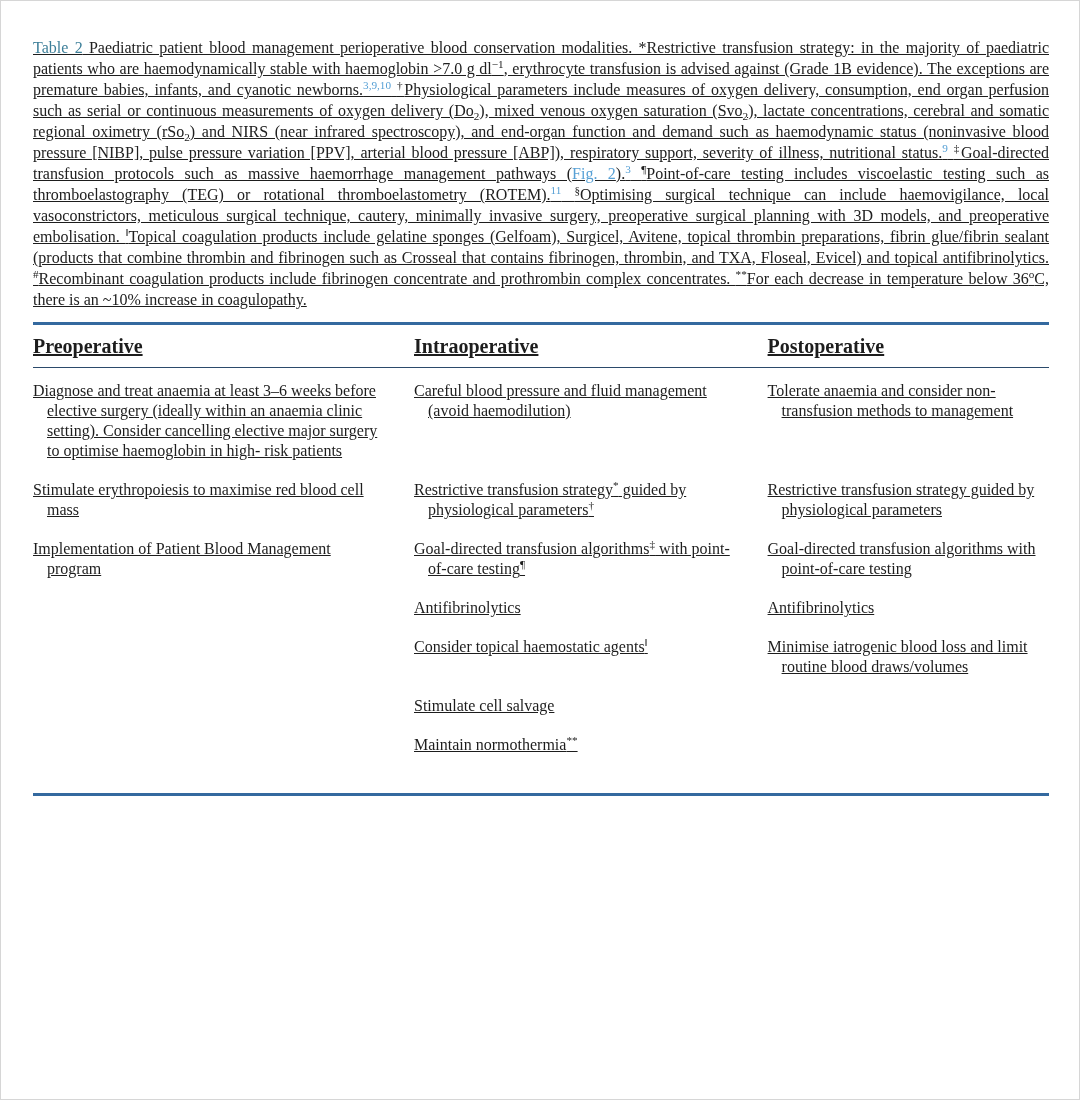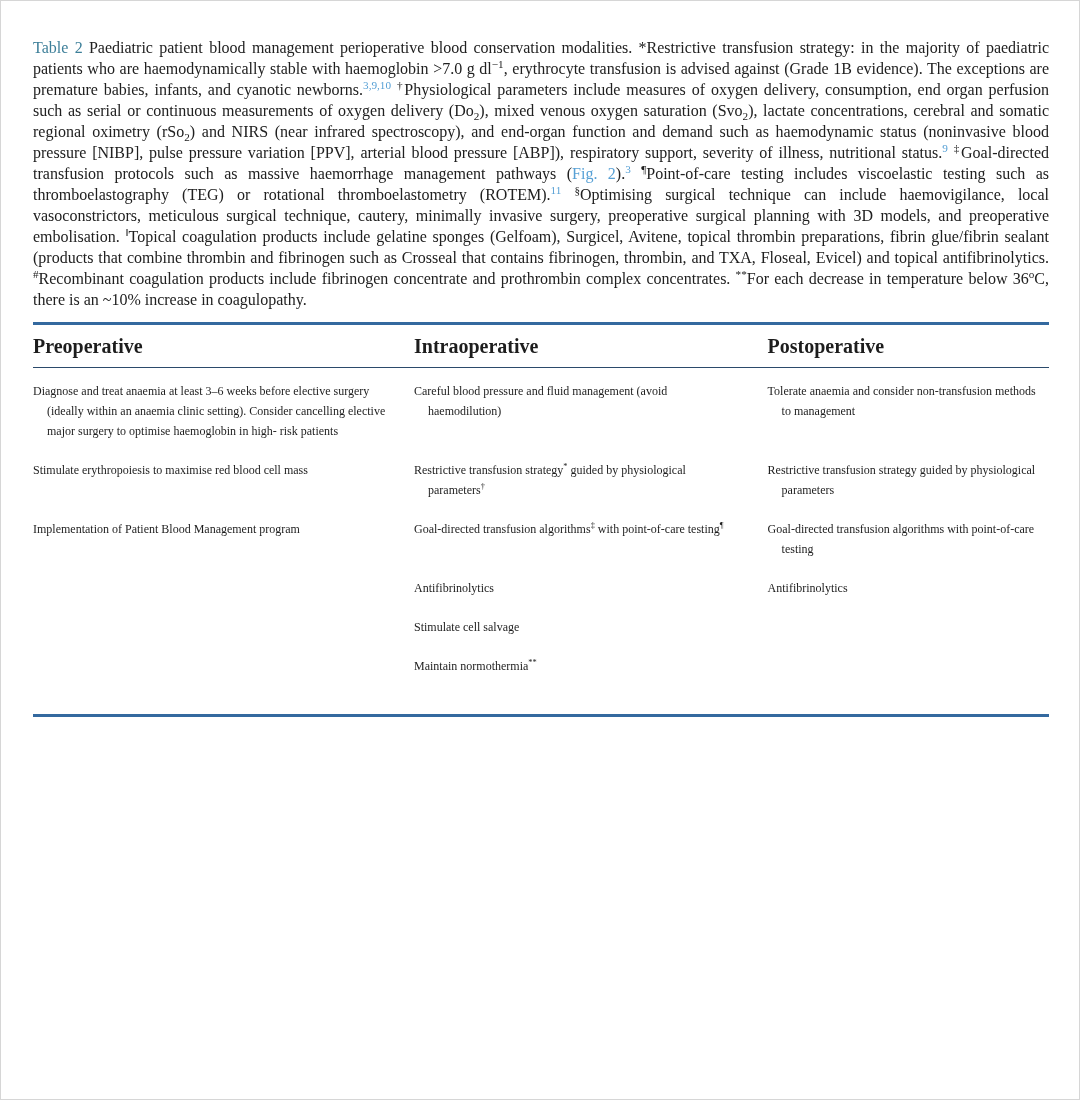--- a/index.html
+++ b/index.html
@@ -8,20 +8,21 @@
     width: 1080px; height: 1100px;
     font-family: "Liberation Serif", "DejaVu Serif", serif;
     color: #1d1d1d;
   }
   .page {
     width: 1080px; height: 1100px;
     background: #ffffff;
     border: 1px solid #d6d6d6;
     padding: 36px 30px 0 32px;
     overflow: hidden;
+    text-decoration: underline;
   }
   .caption {
     font-size: 16px;
     line-height: 21px;
     text-align: justify;
     color: #202020;
   }
   .caption .label { color: var(--label, #3d7f99); }
   .cite { color: var(--cite, #57a0d5); }
   sup { font-size: 70%; line-height: 0; vertical-align: super; }
@@ -38,21 +39,21 @@
   .tbl col.c3 { width: 27.7%; }
   .tbl th {
     text-align: left;
     font-size: 20px;
     font-weight: bold;
     padding: 10px 20px 9px 0;
     border-bottom: 1.5px solid var(--thin_rule, #2b4a6b);
   }
   .tbl td {
     vertical-align: top;
-    font-size: 12px;
+    font-size: 16px;
     line-height: 20px;
     padding: 0 28px 19px 14px;
     text-indent: -14px;
     margin-top: 48px;
   }
   .tbl td:last-child { padding-right: 6px; }
   .tbl tbody tr:first-child td { padding-top: 13px; }
   .tbl tbody tr:last-child td { padding-bottom: 38px; }
 </style>
 </head>
@@ -91,20 +92,25 @@
         <td><span>Goal-directed transfusion algorithms</span><sup>‡</sup><span> with point-of-care testing</span><sup>¶</sup></td>
         <td><span>Goal-directed transfusion algorithms with point-of-care testing</span></td>
       </tr>
       <tr>
         <td></td>
         <td><span>Antifibrinolytics</span></td>
         <td><span>Antifibrinolytics</span></td>
       </tr>
       <tr>
         <td></td>
+        <td><span>Consider topical haemostatic agents</span><sup>‖</sup></td>
+        <td><span>Minimise iatrogenic blood loss and limit routine blood draws/volumes</span></td>
+      </tr>
+      <tr>
+        <td></td>
         <td><span>Stimulate cell salvage</span></td>
         <td></td>
       </tr>
       <tr>
         <td></td>
         <td><span>Maintain normothermia</span><sup>**</sup></td>
         <td></td>
       </tr>
     </tbody>
   </table>

